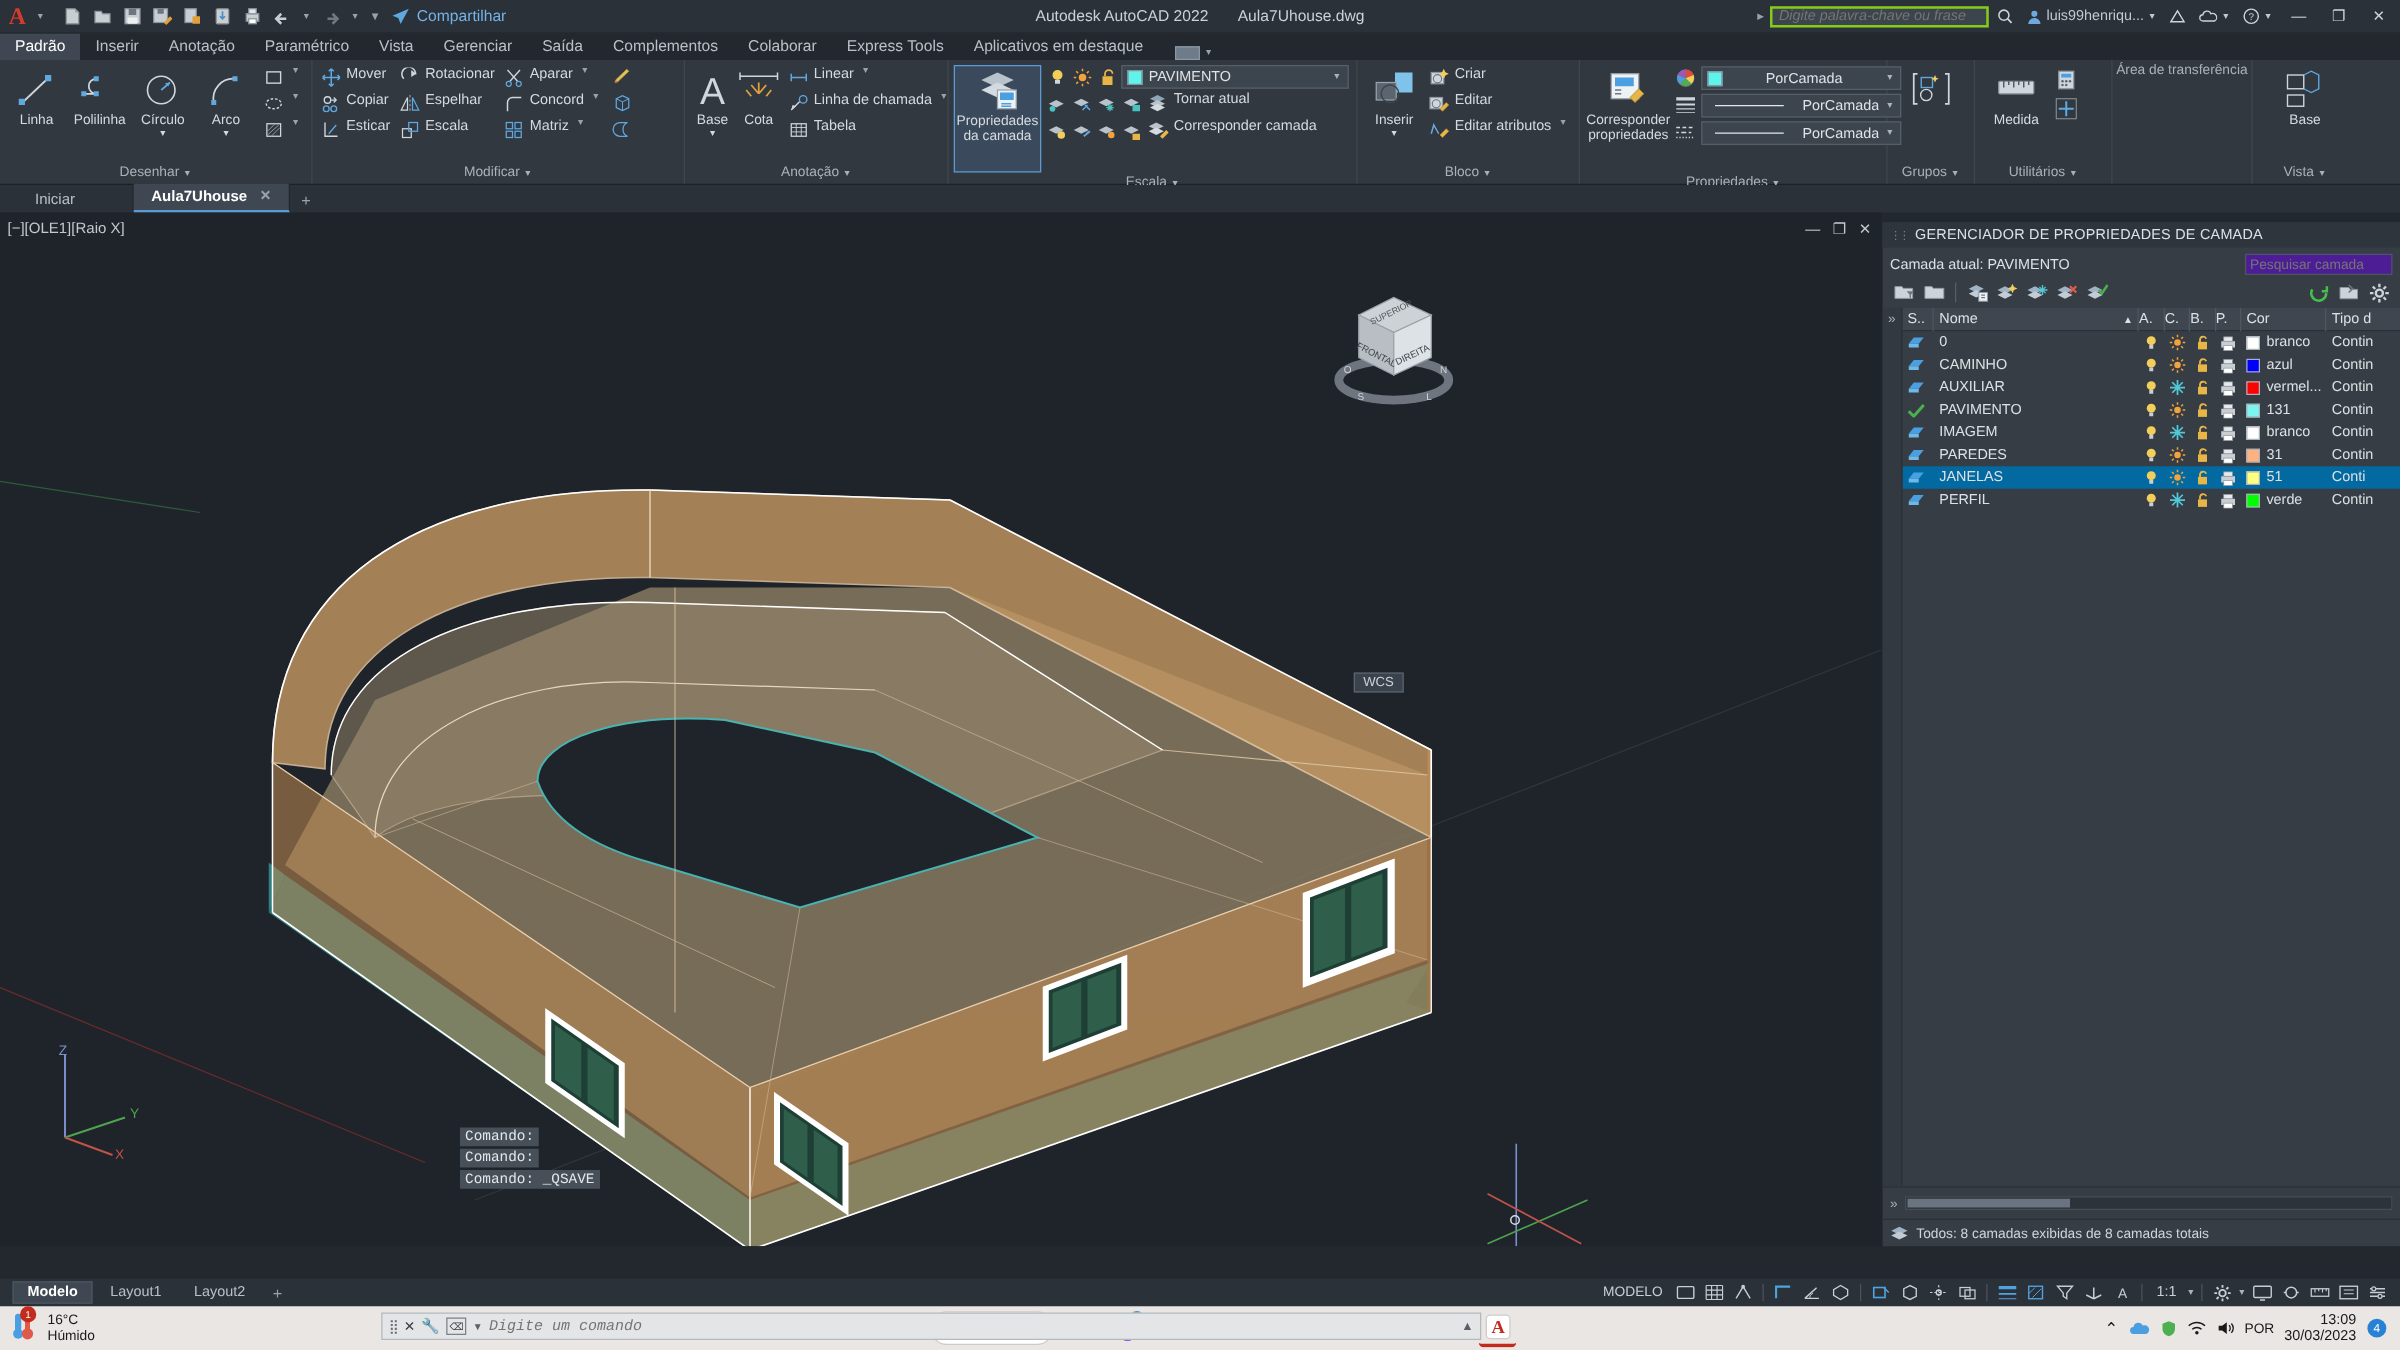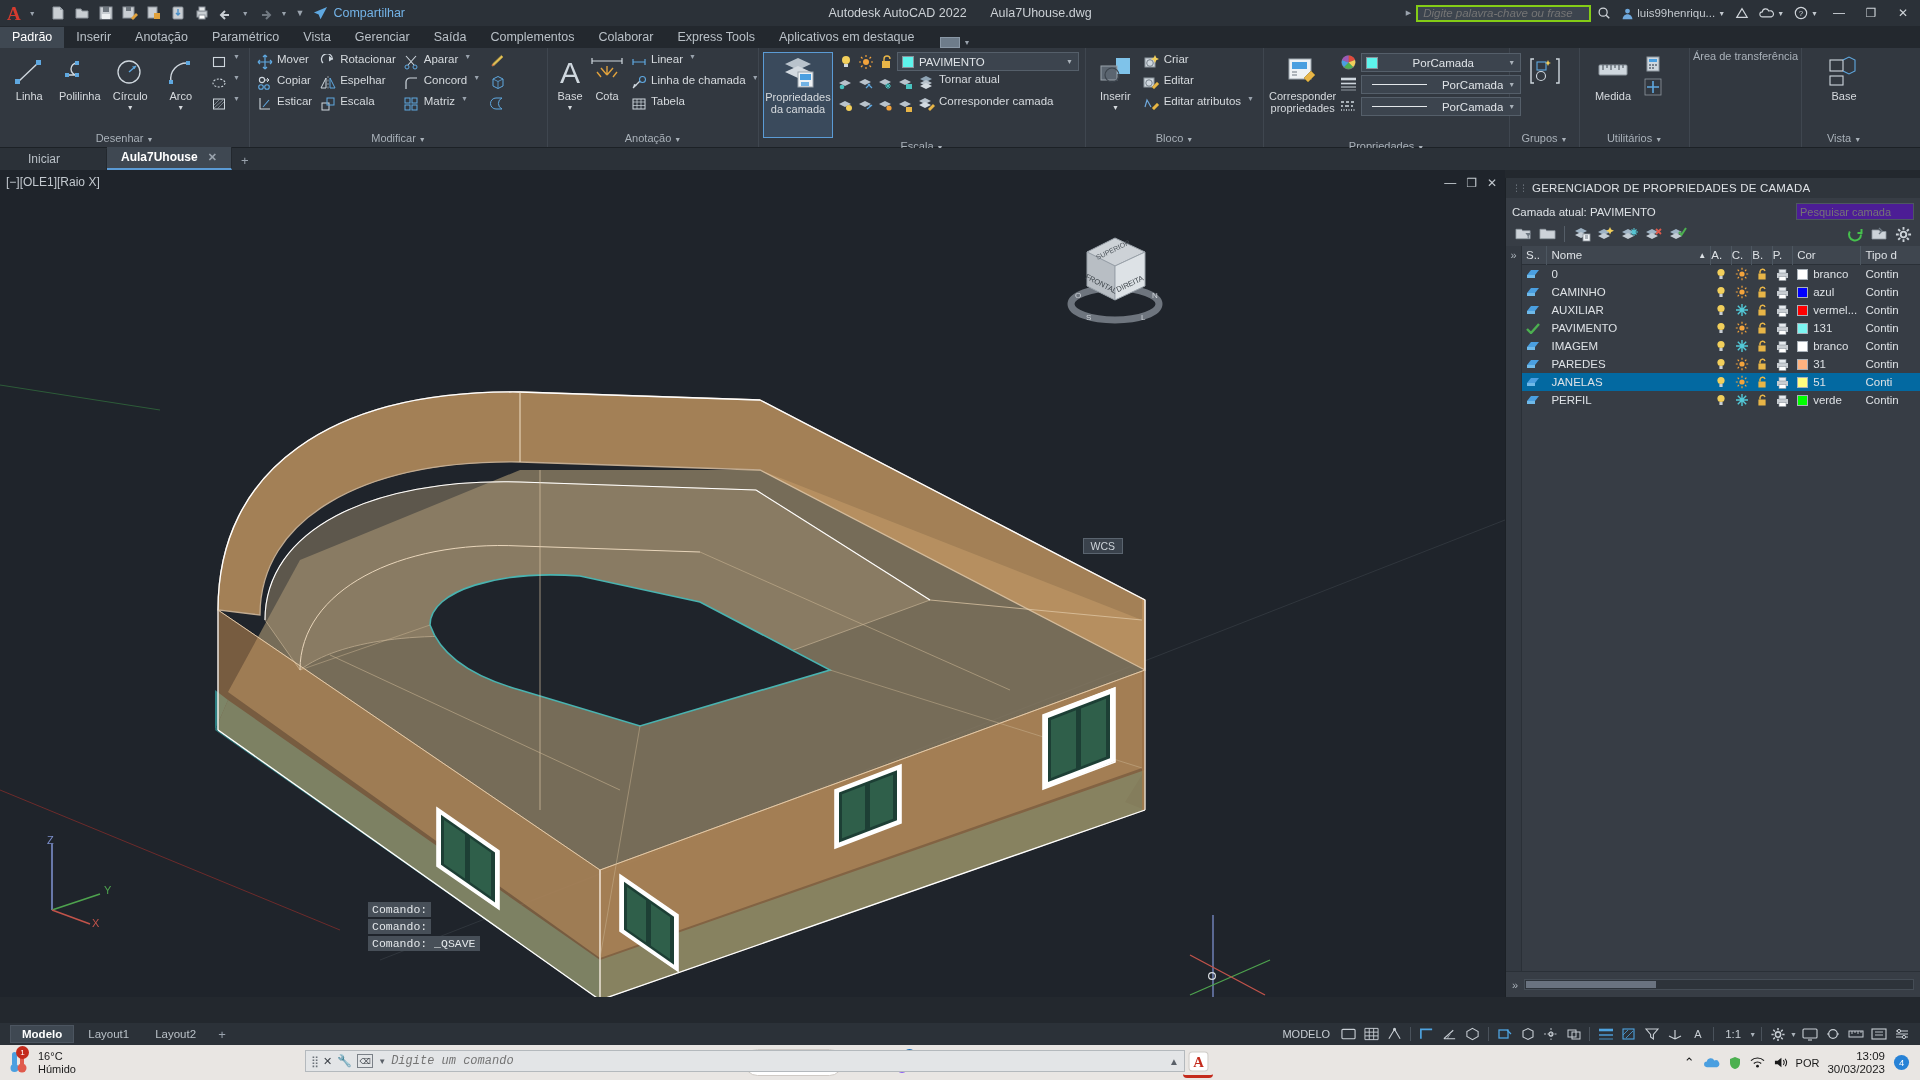--- a/index.html
+++ b/index.html
@@ -1557,20 +1557,27 @@
           </div>
       </div>
     </div>
 
     <div class="pal-foot-bar">
       <span style="color:#aab2ba;font-size:11px">»</span>
       <span class="hscroll">
           <i></i>
         </span>
     </div>
+    <div class="pal-status">
+      <svg width="15" height="13" viewBox="0 0 16 14">
+          <path d="M1 5l7-3.5L15 5 8 8.5z" fill="#9fb3c4"></path>
+          <path d="M1 9l7-3.5L15 9 8 12.5z" fill="#c3ccd4"></path>
+        </svg>
+      <span>Todos: 8 camadas exibidas de 8 camadas totais</span>
+    </div>
   </div>
 
   <div class="layouts">
     <div class="ltab active">Modelo</div>
     <div class="ltab">Layout1</div>
     <div class="ltab">Layout2</div>
     <div class="lplus">+</div>
   </div>
 
   <div class="statusbar">

